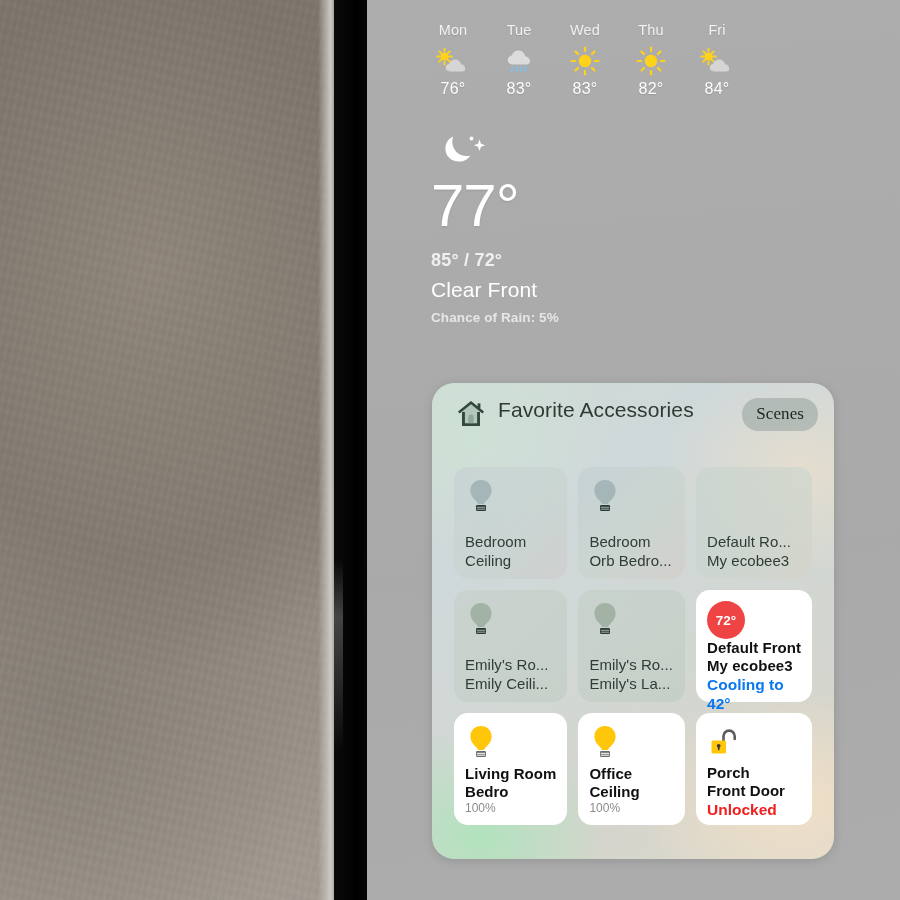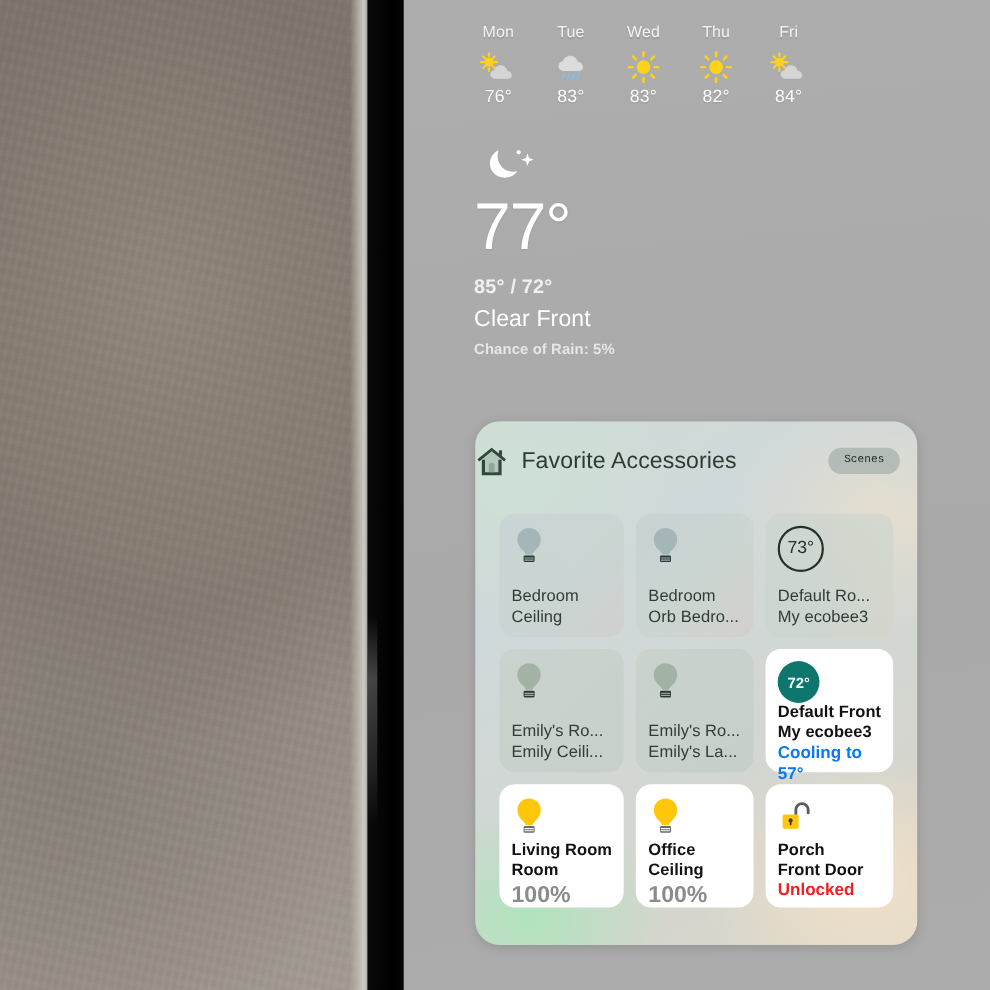--- a/index.html
+++ b/index.html
@@ -83,33 +83,33 @@
     background:
       radial-gradient(ellipse 180px 150px at 12% 95%, rgba(171,229,186,0.85) 0%, rgba(171,229,186,0) 70%),
       radial-gradient(ellipse 210px 160px at 88% 88%, rgba(248,226,196,0.8) 0%, rgba(248,226,196,0) 72%),
       radial-gradient(ellipse 200px 150px at 92% 18%, rgba(233,223,205,0.8) 0%, rgba(233,223,205,0) 70%),
       radial-gradient(ellipse 190px 150px at 10% 12%, rgba(206,226,214,0.85) 0%, rgba(206,226,214,0) 72%),
       linear-gradient(150deg,#cfdcd5 0%, #cfd8da 28%, #d2d7d3 55%, #d5d5cd 78%, #dbd9cd 100%);
     box-shadow:0 2px 10px rgba(0,0,0,0.13);
     overflow:hidden;
   }
   .card-head {
-    position:absolute; left:0; top:15px; right:16px; height:42px;
-    display:flex; align-items:center;
+    position:absolute; left:24px; top:15px; right:16px; height:42px;
+    display:flex; align-items:flex-start;
   }
   .home-icon { width:30px; height:30px; flex:0 0 auto; }
   .card-title {
     font-size:21px; color:#2e3b33; margin-left:12px; font-weight:400;
     letter-spacing:0.1px; white-space:nowrap;
   }
   .scenes-btn {
     margin-left:auto; background:rgba(150,163,158,0.55);
-    border-radius:16px; padding:6px 14px 7px; font-size:10px;
+    border-radius:16px; padding:6px 14px 7px; font-size:17px;
     color:#20291f; font-weight:500; letter-spacing:0.1px;
-    border:none; cursor:pointer; font-family:Liberation Mono, monospace;
+    border:none; cursor:pointer; font-family:Liberation Serif, serif;
   }
 
   
   .tile-grid {
     position:absolute; left:22px; top:84px; width:358px;
     display:grid; grid-template-columns:repeat(3,1fr);
     gap:11px 11px;
   }
   .tile {
     height:112px; border-radius:14px; padding:11px 11px 9px;
@@ -124,35 +124,35 @@
   .tile.on { background:#ffffff; }
 
   .tile-icon { height:42px; display:flex; align-items:flex-start; }
   .tile-labels { margin-top:auto; }
   .tl {
     font-size:15px; line-height:1.22; letter-spacing:0.05px;
     white-space:nowrap; overflow:hidden;
   }
   .tile.off .tl { color:#2f3d36; }
   .tile.on .tl { color:#111111; font-weight:700; }
-  .tl-sub { font-size:21px; color:#8b8b8b; line-height:1.22; font-weight:700; }
+  .tl-sub { font-size:12px; color:#8b8b8b; line-height:1.22; font-weight:400; }
   .tl-status { font-size:15.5px; line-height:1.22; font-weight:700; }
   .tl-status.cool { color:#0a78f0; }
   .tl-status.unlocked { color:#ef2020; }
 
   
   .thermo-ring {
     width:42px; height:42px; border-radius:50%;
     border:2.5px solid #22312a; display:flex;
     align-items:center; justify-content:center;
     font-size:16px; color:#22312a; font-weight:400;
   }
   .thermo-dot {
     width:38px; height:38px; border-radius:50%;
-    background:#0f766e; display:flex; align-items:center;
+    background:#ef4444; display:flex; align-items:center;
     justify-content:center; font-size:13.5px; color:#fff; font-weight:600;
   }
 </style>
 </head>
 <body>
 
 <div id="screen">
 
   <div class="photo-bg"></div>
   <div class="photo-grain"></div>
@@ -321,23 +321,20 @@
               <line x1="11.8" y1="31.2" x2="20.2" y2="31.2" stroke="#9eb0b2" stroke-width="1"></line>
             </svg>
           </div>
           <div class="tile-labels">
             <div class="tl">Bedroom</div>
             <div class="tl">Orb Bedro...</div>
           </div>
         </div>
 
         <div class="tile off t3">
-          <div class="tile-icon">
-            <div class="thermo-ring">73°</div>
-          </div>
           <div class="tile-labels">
             <div class="tl">Default Ro...</div>
             <div class="tl">My ecobee3</div>
           </div>
         </div>
 
         <div class="tile off t4">
           <div class="tile-icon">
             <svg width="32" height="40" viewBox="0 0 32 40">
               <path d="M16 2c-6.1 0-10.6 4.6-10.6 10.4 0 4.4 2.5 7.6 5.1 10.1 1.4 1.3 2.2 2.4 2.4 3.5h6.2c.2-1.1 1-2.2 2.4-3.5 2.6-2.5 5.1-5.7 5.1-10.1C26.6 6.6 22.1 2 16 2z" fill="#9bae9f" opacity="0.85"></path>
@@ -367,36 +364,36 @@
           </div>
         </div>
 
         <div class="tile on">
           <div class="tile-icon">
             <div class="thermo-dot">72°</div>
           </div>
           <div class="tile-labels">
             <div class="tl">Default Front</div>
             <div class="tl">My ecobee3</div>
-            <div class="tl-status cool">Cooling to 57°</div>
+            <div class="tl-status cool">Cooling to 42°</div>
           </div>
         </div>
 
         <div class="tile on">
           <div class="tile-icon">
             <svg width="32" height="40" viewBox="0 0 32 40">
               <path d="M16 2c-6.1 0-10.6 4.6-10.6 10.4 0 4.4 2.5 7.6 5.1 10.1 1.4 1.3 2.2 2.4 2.4 3.5h6.2c.2-1.1 1-2.2 2.4-3.5 2.6-2.5 5.1-5.7 5.1-10.1C26.6 6.6 22.1 2 16 2z" fill="#ffc60a"></path>
               <rect x="11" y="27" width="10" height="6" rx="1.2" fill="#6a6a6a"></rect>
               <line x1="11.8" y1="29.3" x2="20.2" y2="29.3" stroke="#ffffff" stroke-width="1"></line>
               <line x1="11.8" y1="31.2" x2="20.2" y2="31.2" stroke="#ffffff" stroke-width="1"></line>
             </svg>
           </div>
           <div class="tile-labels">
             <div class="tl">Living Room</div>
-            <div class="tl">Room</div>
+            <div class="tl">Bedro</div>
             <div class="tl-sub">100%</div>
           </div>
         </div>
 
         <div class="tile on">
           <div class="tile-icon">
             <svg width="32" height="40" viewBox="0 0 32 40">
               <path d="M16 2c-6.1 0-10.6 4.6-10.6 10.4 0 4.4 2.5 7.6 5.1 10.1 1.4 1.3 2.2 2.4 2.4 3.5h6.2c.2-1.1 1-2.2 2.4-3.5 2.6-2.5 5.1-5.7 5.1-10.1C26.6 6.6 22.1 2 16 2z" fill="#ffc60a"></path>
               <rect x="11" y="27" width="10" height="6" rx="1.2" fill="#6a6a6a"></rect>
               <line x1="11.8" y1="29.3" x2="20.2" y2="29.3" stroke="#ffffff" stroke-width="1"></line>

